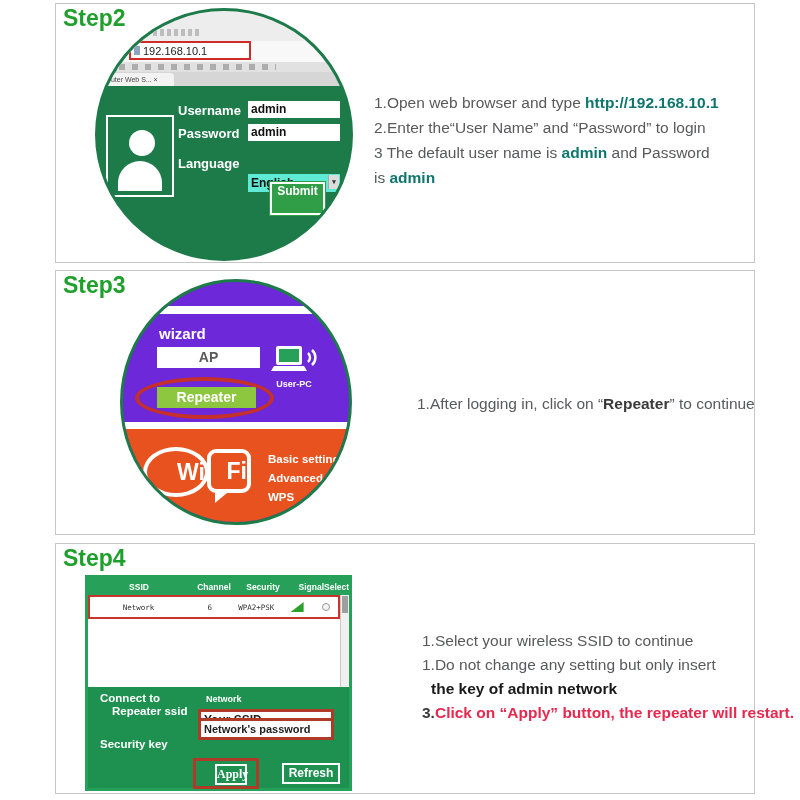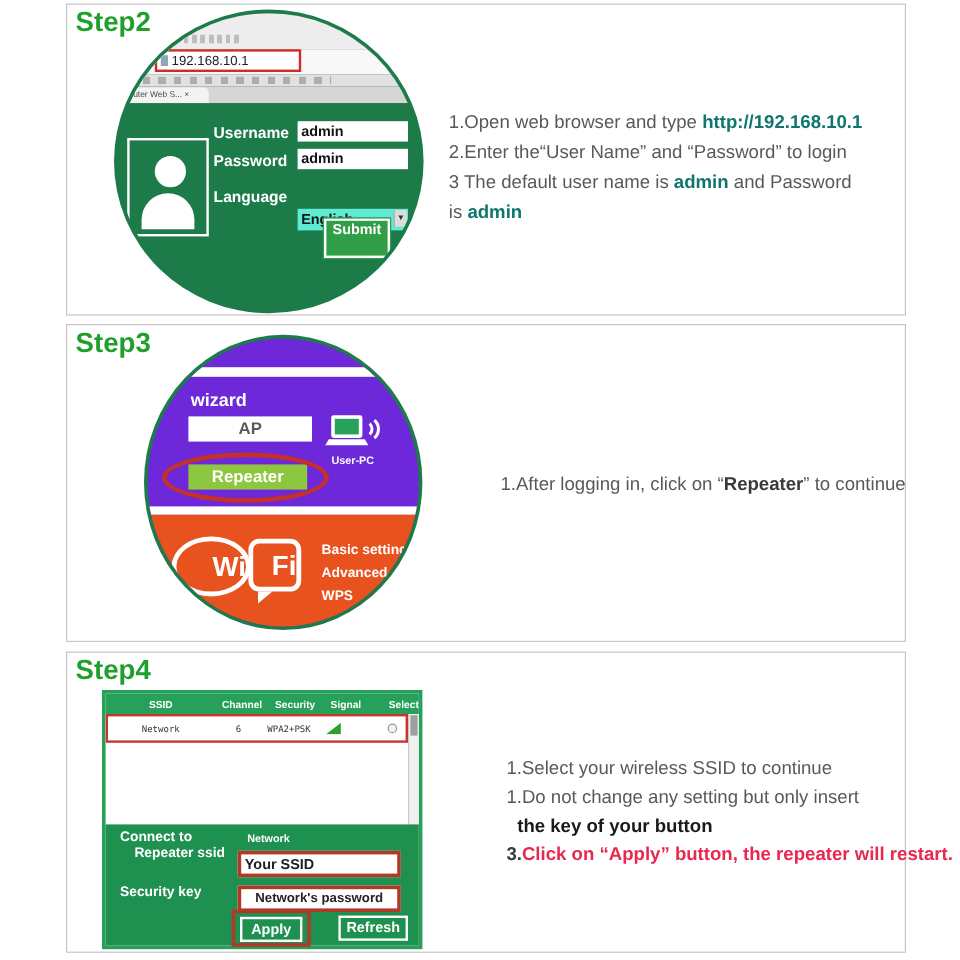--- a/index.html
+++ b/index.html
@@ -99,42 +99,42 @@
   .c3-menu { position:absolute; left:145px; top:24px; }
   .c3-menu div { color:#fff; font-size:11.5px; font-weight:bold; margin-bottom:7px; white-space:nowrap; }
 
   
   .shot4 { position:absolute; left:29px; top:31px; width:267px; height:216px;
            border:3px solid #27a05a; background:#fff; }
   .tbl-head { position:absolute; left:0; top:0; width:261px; height:17px; background:#27a05a;
               display:flex; color:#fff; font-size:8.5px; font-weight:bold; align-items:center; }
   .col-ssid{width:102px;text-align:center;} .col-ch{width:48px;text-align:center;}
   .col-sec{width:50px;text-align:center;}  .col-sig{width:36px;text-align:right;}
-  .col-sel{width:25px;text-align:center;margin-left:23px;}
+  .col-sel{width:25px;text-align:center;}
   .tbl-row { position:absolute; left:0; top:17px; width:252px; height:24px; background:#fff;
              border:2px solid #c8352c; display:flex; align-items:center;
              font-size:7.5px; color:#333; font-family:"DejaVu Sans Mono", monospace; }
   .sig-tri { width:13px; height:10px; background:#2ca02c; margin:0 auto;
              clip-path:polygon(0 100%, 100% 0, 100% 100%); }
   .radio-dot { width:8px; height:8px; border:1px solid #999; border-radius:50%;
                background:#f4f4f4; margin:0 auto; }
   .scrollbar { position:absolute; right:0; top:17px; width:9px; height:93px; background:#f0f0f0;
                border-left:1px solid #c9c9c9; }
   .scroll-thumb { position:absolute; left:1px; top:1px; width:6px; height:17px; background:#9f9f9f; }
   .shot4-green { position:absolute; left:0; top:109px; width:261px; height:101px; background:#1e9150; }
   .g-label { position:absolute; color:#fff; font-size:11.5px; font-weight:bold; }
   .g-value { position:absolute; color:#fff; font-size:9px; font-weight:bold; }
   .g-input { position:absolute; left:110px; width:136px; height:22px; border:3px solid #b03a28;
              background:#fff; font-size:12px; font-weight:bold; color:#222;
              padding:1px 3px; line-height:15px; white-space:nowrap; overflow:hidden; }
   .apply-wrap { position:absolute; left:105px; top:180px; width:66px; height:31px;
                 border:3px solid #b03a28; }
   .g-btn { background:#1e9150; border:2px solid #fff; color:#fff; font-size:12px;
            font-weight:bold; text-align:center; line-height:17px; }
-  .apply-btn { position:absolute; left:4px; top:3px; width:52px; height:21px; }
+  .apply-btn { position:absolute; left:19px; top:3px; width:32px; height:21px;font-family:Liberation Serif, serif; }
   .refresh-btn { position:absolute; left:194px; top:185px; width:58px; height:21px; }
 </style>
 </head>
 <body>
 
 <div class="page">
 
   <section class="panel" id="panel-step2">
     <h2 class="step-title">Step2</h2>
 
@@ -247,29 +247,29 @@
       </div>
 
       <div class="shot4-green"></div>
       <div class="g-label" style="left:12px; top:114px;">Connect to</div>
       <div class="g-value" style="left:118px; top:116px;">Network</div>
 
       <div class="g-label" style="left:12px; top:127px;margin-left:12px;">Repeater ssid</div>
       <div class="g-input" style="top:131px;">Your SSID</div>
 
       <div class="g-label" style="left:12px; top:160px;">Security key</div>
-      <div class="g-input" style="top:160px; font-size:11px;text-align:center;">Network's password</div>
+      <div class="g-input" style="top:140px; font-size:11px;">Network's password</div>
 
       <div class="apply-wrap">
         <div class="g-btn apply-btn">Apply</div>
       </div>
       <div class="g-btn refresh-btn">Refresh</div>
     </div>
 
     <div class="instr" id="instr4">
       <p>1.Select your wireless SSID to continue</p>
       <p>1.Do not change any setting but only insert</p>
-      <p class="t-black indent">the key of your button</p>
+      <p class="t-black indent">the key of admin network</p>
       <p><span class="t-bold">3.</span><span class="t-red">Click on “Apply” button, the repeater will restart.</span></p>
     </div>
   </section>
 
 </div>
 
 </body></html>

